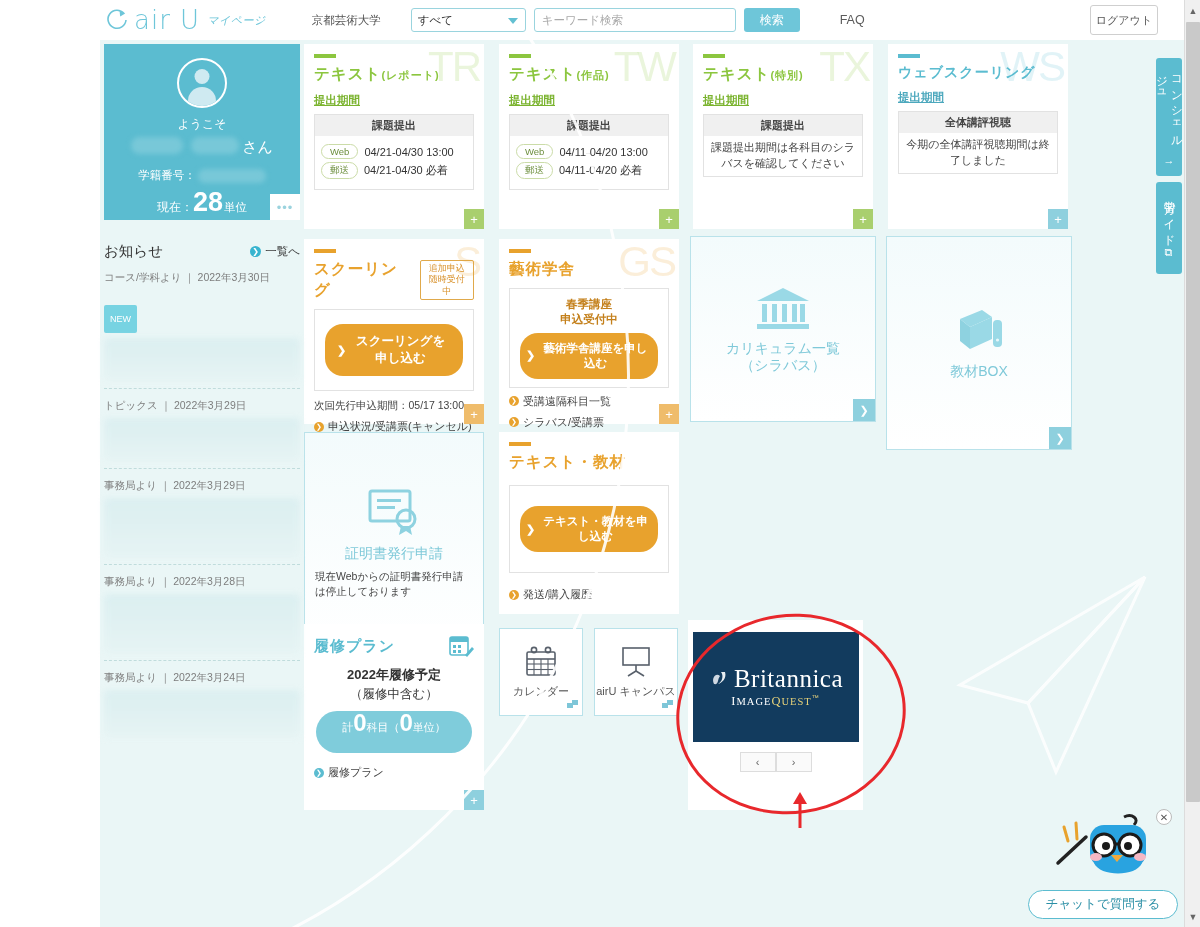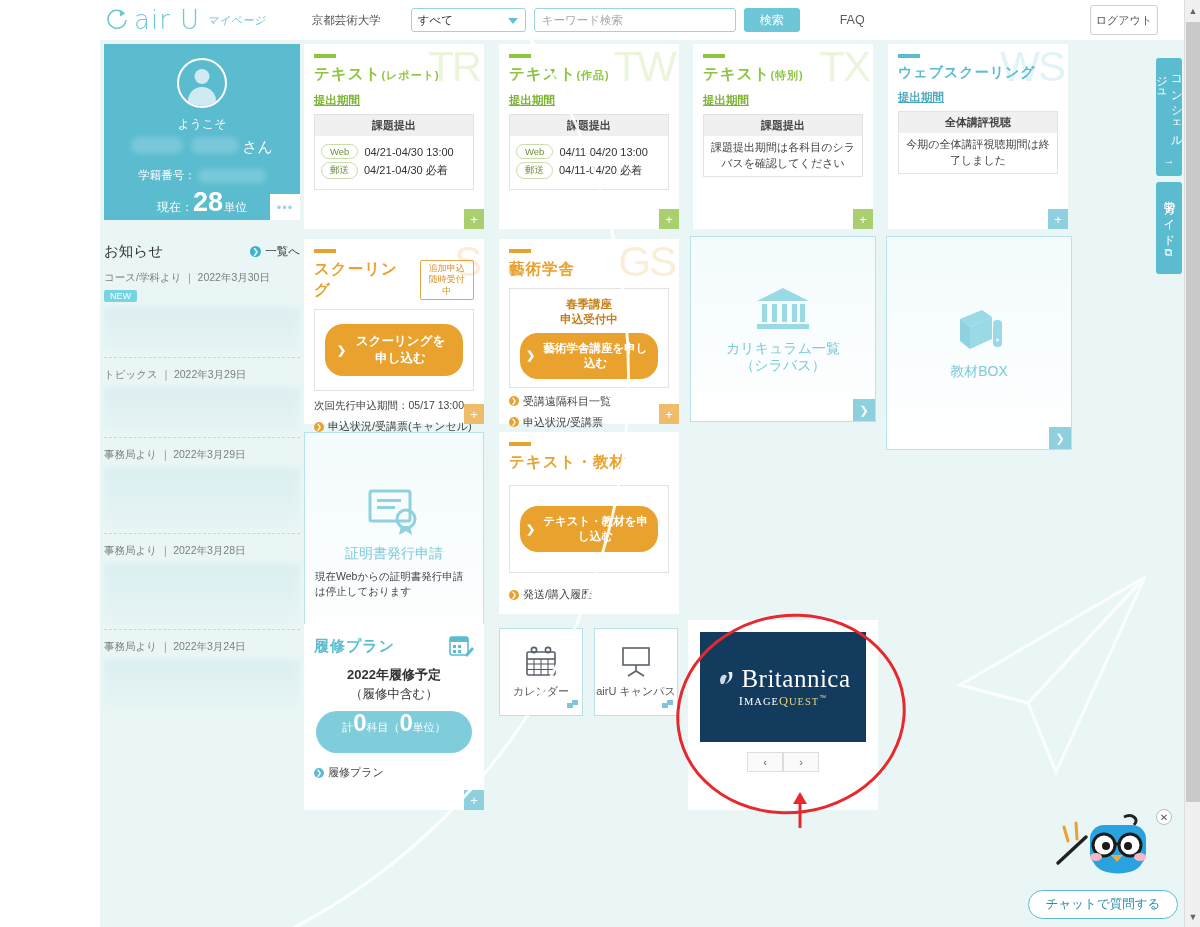--- a/index.html
+++ b/index.html
@@ -145,21 +145,21 @@
   .dot-arrow {
     width: 11px; height: 11px; border-radius: 50%; background: #38b4cf;
     color:#fff; font-size: 8px; display:flex; align-items:center; justify-content:center;
     margin-right: 4px;
   }
   .news-item { padding: 10px 0 6px; border-bottom: 1px dashed #bfdcdc; }
   .news-item:first-of-type { border-top: none; }
   .news-meta { font-size: 10.5px; color: #7d7d7d; white-space: nowrap; }
   .news-badge {
     display: inline-block; background: #77d3e2; color: #fff; font-size: 9px;
-    padding: 1px 6px; border-radius: 2px; margin-top: 5px;
+    padding: 9px 6px; border-radius: 2px; margin-top: 20px;
   }
   .news-blur { margin-top: 5px; height: 44px; background:
       linear-gradient(#d9eef0, #e6f4f4); filter: blur(3px); border-radius: 3px; opacity: .85;}
 
   
   .panel { position: absolute; background: #fff; }
   .panel-tick { width: 22px; height: 4px; background: #8cc63f; margin-bottom: 6px; }
   .panel-title { font-size: 15.5px; font-weight: bold; letter-spacing: 1px; }
   .ghost {
     position: absolute; right: 4px; top: 2px; font-size: 42px; font-weight: 300;
@@ -250,21 +250,21 @@
   .plan-line2 { text-align: center; font-size: 12.5px; color: #333; margin-top: 2px;}
   #plan-pill {
     margin: 8px auto 0; width: 156px; height: 42px; background: #7fccdb; border-radius: 21px;
     display: flex; align-items: baseline; justify-content: center; color: #fff;
   }
   #plan-pill .n { font-size: 24px; font-weight: bold; line-height: 1;}
   #plan-pill .t { font-size: 11px; }
 
   
   #banner-card {
-    position: absolute; left: 688px; top: 620px; width: 190px; height: 190px;
+    position: absolute; left: 688px; top: 620px; width: 175px; height: 190px;
     background: #fff; display: flex; flex-direction: column; align-items: center;
     justify-content: flex-start; padding-top: 12px;
   }
   #banner-img {
     width: 166px; height: 110px; background: #123b5e; position: relative;
     display: flex; flex-direction: column; align-items: center; justify-content: center;
   }
   #banner-title { color: #fff; font-family: "Liberation Serif", serif; font-size: 25px; letter-spacing: .5px; }
   #banner-sub { font-size: 12.5px; letter-spacing: 1px; margin-top: 1px; }
   #banner-nav { display: flex; margin-top: 10px; }
@@ -530,21 +530,21 @@
         <span class="chev">❯</span>
         <span>藝術学舎講座を申し込む</span>
       </button>
     </div>
     <div class="link-row">
       <span class="odot">❯</span>
       <span>受講遠隔科目一覧</span>
     </div>
     <div class="link-row">
       <span class="odot">❯</span>
-      <span>申込状況/受講票</span>
+      <span>シラバス/受講票</span>
     </div>
     <div class="plus-btn">+</div>
   </div>
 
   <div class="tile" style="left:690px; top:236px; width:186px; height:186px;">
     <svg width="58" height="48" viewBox="0 0 58 48">
       <polygon points="29,4 55,17 3,17" fill="#9ad9e6"></polygon>
       <rect x="8" y="20" width="5" height="18" fill="#9ad9e6"></rect>
       <rect x="18" y="20" width="5" height="18" fill="#9ad9e6"></rect>
       <rect x="28" y="20" width="5" height="18" fill="#9ad9e6"></rect>

